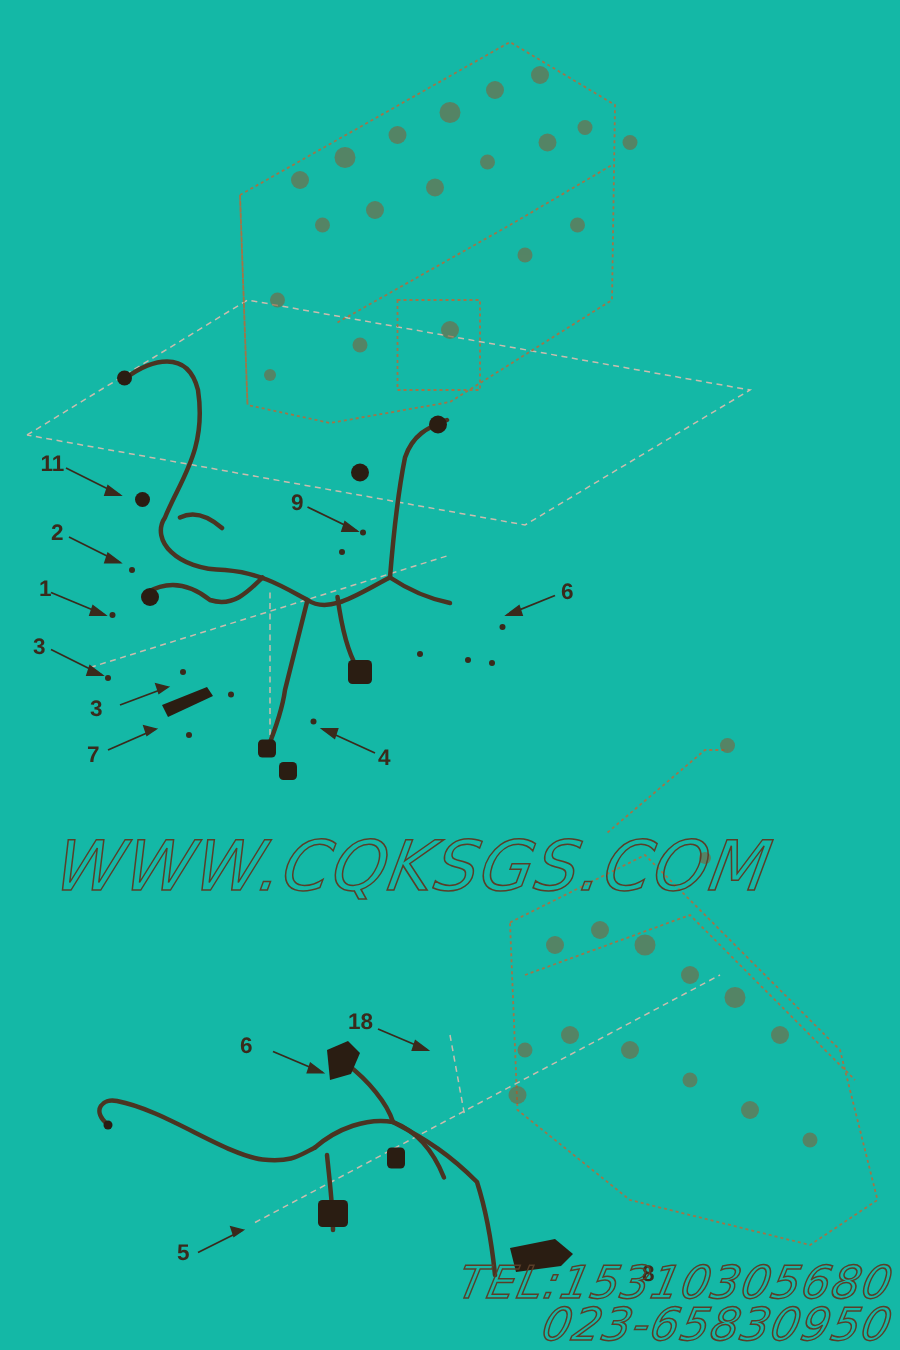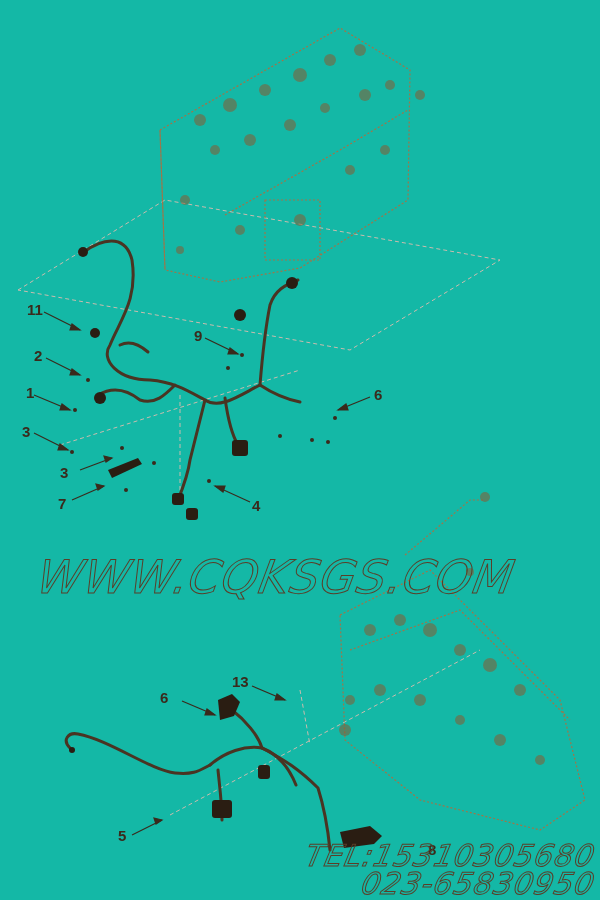--- a/index.html
+++ b/index.html
@@ -166,20 +166,20 @@
   <span class="callout" style="left:34px;top:348px;">2</span>
   <span class="callout" style="left:26px;top:385px;">1</span>
   <span class="callout" style="left:22px;top:424px;">3</span>
   <span class="callout" style="left:60px;top:465px;">3</span>
   <span class="callout" style="left:58px;top:496px;">7</span>
   <span class="callout" style="left:194px;top:328px;">9</span>
   <span class="callout" style="left:374px;top:387px;">6</span>
   <span class="callout" style="left:252px;top:498px;">4</span>
 
   <span class="callout" style="left:160px;top:690px;">6</span>
-  <span class="callout" style="left:232px;top:674px;">13</span>
+  <span class="callout" style="left:232px;top:674px;">18</span>
   <span class="callout" style="left:118px;top:828px;">5</span>
   <span class="callout" style="left:428px;top:842px;">8</span>
 
   <div class="watermark" id="wm-url">WWW.CQKSGS.COM</div>
   <div class="watermark" id="wm-tel">TEL:15310305680</div>
   <div class="watermark" id="wm-phone">023-65830950</div>
 </div>
 
 </body></html>

